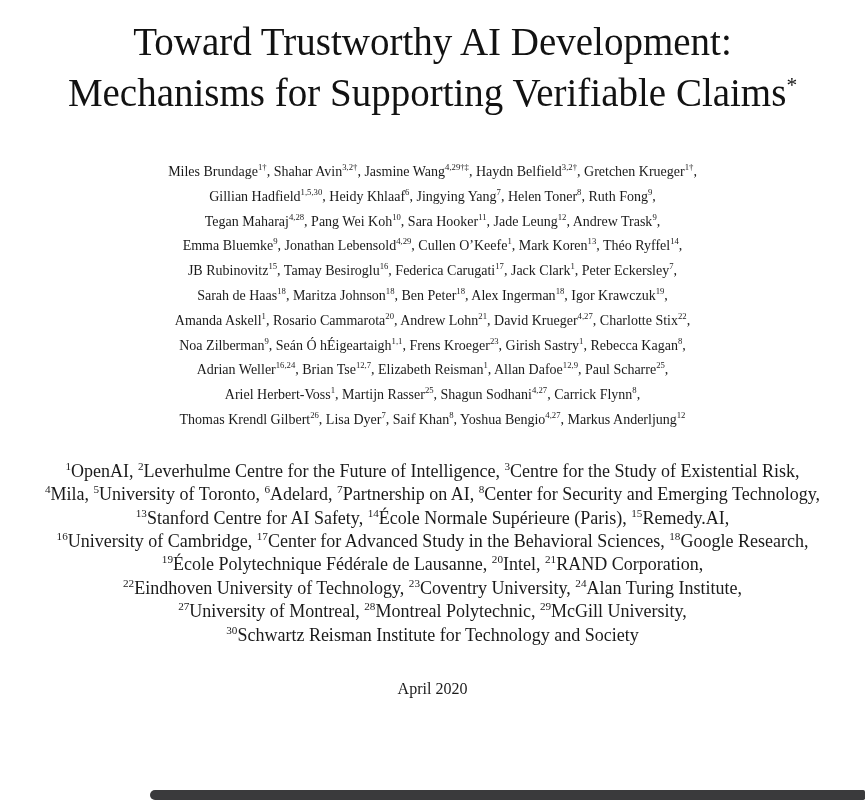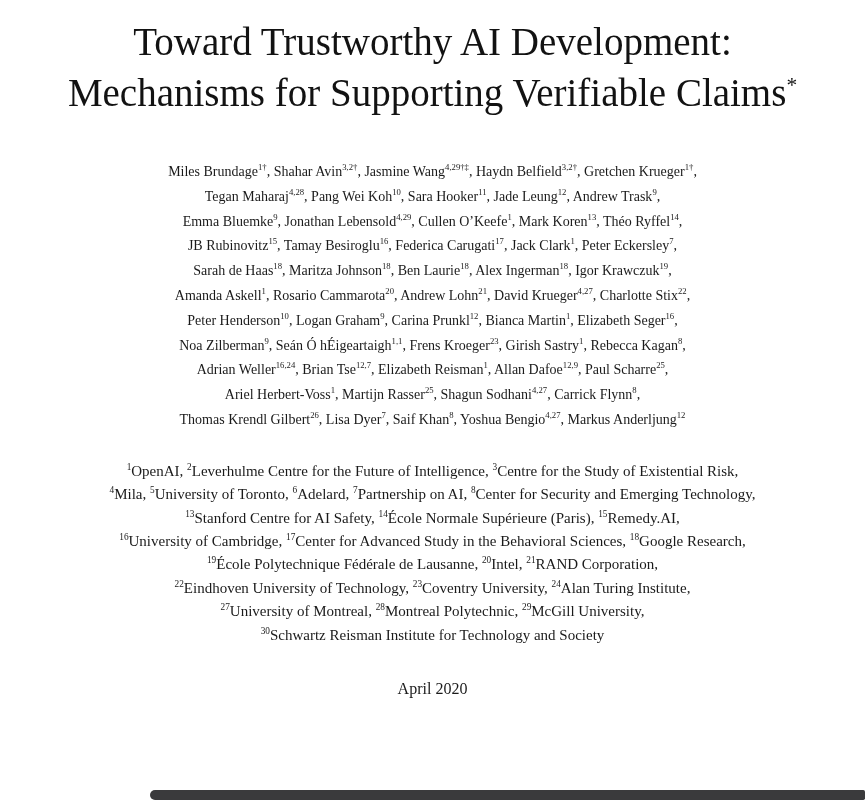--- a/index.html
+++ b/index.html
@@ -42,21 +42,21 @@
   }
   .author-line { white-space: nowrap; }
   .authors sup, .affiliations sup {
     font-size: 62%;
     line-height: 0;
     vertical-align: super;
     letter-spacing: 0;
   }
   .affiliations {
     margin-top: 27px;
-    font-size: 15px;
+    font-size: 18px;
     line-height: 23.4px;
     color: #1a1a1a;
   }
   .affiliation-line { white-space: nowrap; }
   .pub-date {
     margin-top: 33px;
     font-size: 16px;
     color: #1a1a1a;
     font-family: Liberation Serif, serif;
   }
@@ -74,26 +74,26 @@
 
 <div class="page">
 
   <h1 class="title">
     <span class="title-line">Toward Trustworthy AI Development:</span>
     <span class="title-line"><span>Mechanisms for Supporting Verifiable Claims</span><sup>*</sup></span>
   </h1>
 
   <div class="authors">
       <div class="author-line"><span>Miles Brundage</span><sup>1†</sup>, <span>Shahar Avin</span><sup>3,2†</sup>, <span>Jasmine Wang</span><sup>4,29†‡</sup>, <span>Haydn Belfield</span><sup>3,2†</sup>, <span>Gretchen Krueger</span><sup>1†</sup>,</div>
+      <div class="author-line"><span>Gillian Hadfield</span><sup>1,5,30</sup>, <span>Heidy Khlaaf</span><sup>6</sup>, <span>Jingying Yang</span><sup>7</sup>, <span>Helen Toner</span><sup>8</sup>, <span>Ruth Fong</span><sup>9</sup>,</div>
       <div class="author-line"><span>Tegan Maharaj</span><sup>4,28</sup>, <span>Pang Wei Koh</span><sup>10</sup>, <span>Sara Hooker</span><sup>11</sup>, <span>Jade Leung</span><sup>12</sup>, <span>Andrew Trask</span><sup>9</sup>,</div>
       <div class="author-line"><span>Emma Bluemke</span><sup>9</sup>, <span>Jonathan Lebensold</span><sup>4,29</sup>, <span>Cullen O’Keefe</span><sup>1</sup>, <span>Mark Koren</span><sup>13</sup>, <span>Théo Ryffel</span><sup>14</sup>,</div>
       <div class="author-line"><span>JB Rubinovitz</span><sup>15</sup>, <span>Tamay Besiroglu</span><sup>16</sup>, <span>Federica Carugati</span><sup>17</sup>, <span>Jack Clark</span><sup>1</sup>, <span>Peter Eckersley</span><sup>7</sup>,</div>
-      <div class="author-line"><span>Sarah de Haas</span><sup>18</sup>, <span>Maritza Johnson</span><sup>18</sup>, <span>Ben Laurie</span><sup>18</sup>, <span>Alex Ingerman</span><sup>18</sup>, <span>Igor Krawczuk</span><sup>19</sup>,</div>
+      <div class="author-line"><span>Sarah de Haas</span><sup>18</sup>, <span>Maritza Johnson</span><sup>18</sup>, <span>Ben Peter</span><sup>18</sup>, <span>Alex Ingerman</span><sup>18</sup>, <span>Igor Krawczuk</span><sup>19</sup>,</div>
       <div class="author-line"><span>Amanda Askell</span><sup>1</sup>, <span>Rosario Cammarota</span><sup>20</sup>, <span>Andrew Lohn</span><sup>21</sup>, <span>David Krueger</span><sup>4,27</sup>, <span>Charlotte Stix</span><sup>22</sup>,</div>
-      <div class="author-line"><span>Peter Henderson</span><sup>10</sup>, <span>Logan Graham</span><sup>9</sup>, <span>Carina Prunkl</span><sup>12</sup>, <span>Bianca Martin</span><sup>1</sup>, <span>Elizabeth Seger</span><sup>16</sup>,</div>
       <div class="author-line"><span>Noa Zilberman</span><sup>9</sup>, <span>Seán Ó hÉigeartaigh</span><sup>1,1</sup>, <span>Frens Kroeger</span><sup>23</sup>, <span>Girish Sastry</span><sup>1</sup>, <span>Rebecca Kagan</span><sup>8</sup>,</div>
       <div class="author-line"><span>Adrian Weller</span><sup>16,24</sup>, <span>Brian Tse</span><sup>12,7</sup>, <span>Elizabeth Reisman</span><sup>1</sup>, <span>Allan Dafoe</span><sup>12,9</sup>, <span>Paul Scharre</span><sup>25</sup>,</div>
       <div class="author-line"><span>Ariel Herbert-Voss</span><sup>1</sup>, <span>Martijn Rasser</span><sup>25</sup>, <span>Shagun Sodhani</span><sup>4,27</sup>, <span>Carrick Flynn</span><sup>8</sup>,</div>
       <div class="author-line"><span>Thomas Krendl Gilbert</span><sup>26</sup>, <span>Lisa Dyer</span><sup>7</sup>, <span>Saif Khan</span><sup>8</sup>, <span>Yoshua Bengio</span><sup>4,27</sup>, <span>Markus Anderljung</span><sup>12</sup></div>
     </div>
 
   <div class="affiliations">
       <div class="affiliation-line"><sup>1</sup><span>OpenAI</span>, <sup>2</sup><span>Leverhulme Centre for the Future of Intelligence</span>, <sup>3</sup><span>Centre for the Study of Existential Risk</span>,</div>
       <div class="affiliation-line"><sup>4</sup><span>Mila</span>, <sup>5</sup><span>University of Toronto</span>, <sup>6</sup><span>Adelard</span>, <sup>7</sup><span>Partnership on AI</span>, <sup>8</sup><span>Center for Security and Emerging Technology</span>,</div>
       <div class="affiliation-line"><sup>13</sup><span>Stanford Centre for AI Safety</span>, <sup>14</sup><span>École Normale Supérieure (Paris)</span>, <sup>15</sup><span>Remedy.AI</span>,</div>

